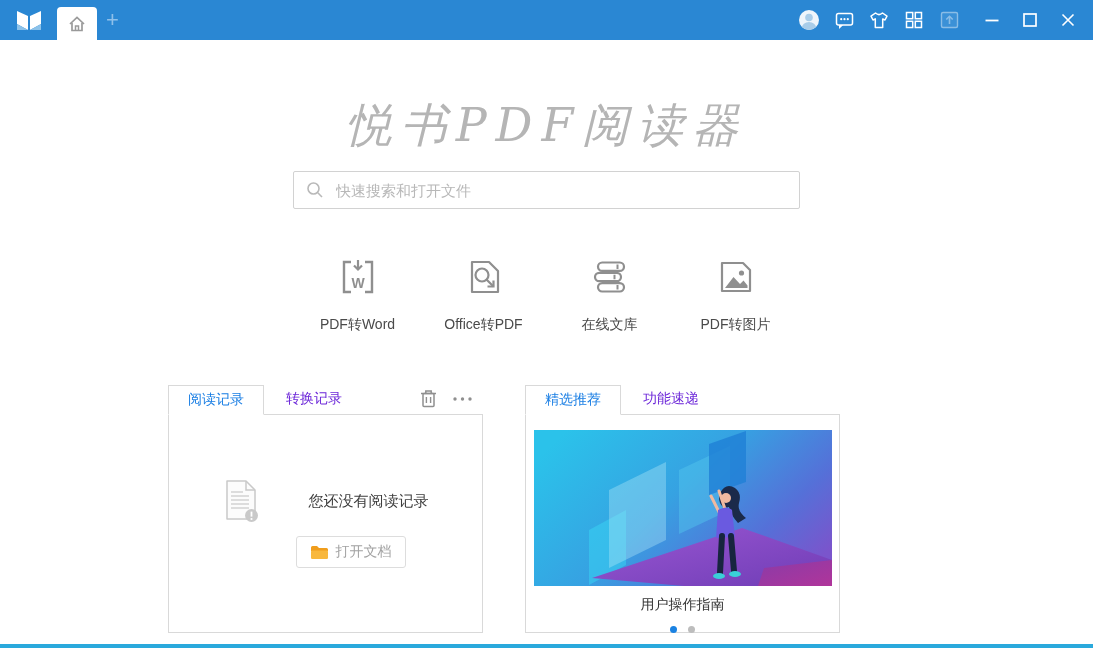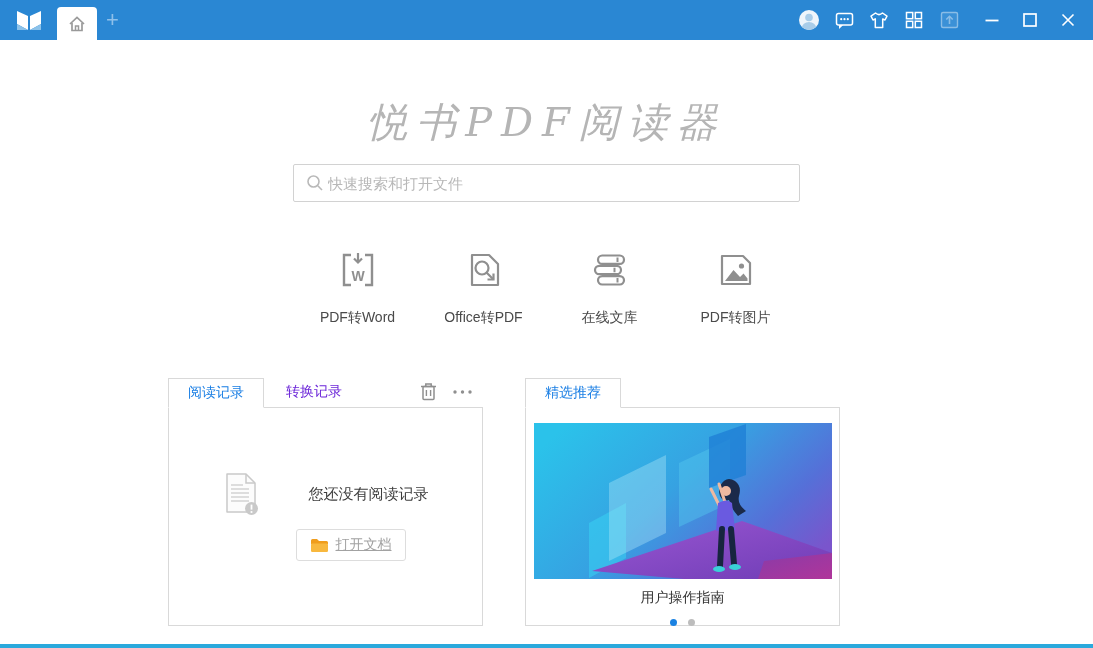--- a/index.html
+++ b/index.html
@@ -13,25 +13,25 @@
   .home-tab { width:40px; height:33px; margin-top:7px; background:#fff; border-radius:4px 4px 0 0;
               display:flex; align-items:center; justify-content:center; }
   .newtab-btn { margin-left:9px; color:#8fc0ea; font-size:22px; font-weight:400; line-height:20px; cursor:default; }
   .tb-right { margin-left:auto; display:flex; align-items:center; gap:13px; padding-right:14px; }
   .tb-icon { display:flex; align-items:center; justify-content:center; width:22px; height:22px; }
   .tb-icon.dim { opacity:.45; }
   .winctl { display:flex; align-items:center; gap:16px; margin-left:8px; }
 
   
   .hero-title { margin-top:55px; text-align:center; font-family:"DejaVu Serif","Liberation Serif",serif;
-                font-style:italic; font-size:40px; color:#b5b5b5; letter-spacing:9px; font-weight:400; }
+                font-style:italic; font-size:46px; color:#b5b5b5; letter-spacing:9px; font-weight:400; }
 
   .search-box { width:507px; height:38px; margin:14px auto 0; border:1px solid #d2d2d2; border-radius:2px;
                 display:flex; align-items:center; padding:0 12px; background:#fff; }
-  .search-box input { border:none; outline:none; flex:1; font-size:15px; color:#555; margin-left:4px;
+  .search-box input { border:none; outline:none; flex:1; font-size:15px; color:#555; margin-left:12px;
                       font-family:inherit; background:transparent; }
   .search-box input::placeholder { color:#b8b8b8; }
 
   
   .features { margin-top:46px; display:flex; justify-content:center; }
   .feature { width:126px; text-align:center; cursor:default; }
   .feature .f-label { margin-top:13px; font-size:14px; color:#4a4a4a; }
 
   
   .panels { display:flex; gap:42px; margin:50px 0 0 168px; }
@@ -43,21 +43,21 @@
   .tab.plain { color:#6d28d9; padding:0 22px; }
   .tab-tools { margin-left:auto; display:flex; align-items:center; gap:15px; padding:0 10px 6px 0; }
   .panel-box { border:1px solid #d9d9d9; height:219px; background:#fff; position:relative; z-index:1; }
 
   
   .empty-wrap { height:100%; display:flex; flex-direction:column; align-items:center; justify-content:center; }
   .empty-row { display:flex; align-items:center;gap:36px; }
   .empty-text { font-size:15px; color:#3c3c3c; margin-left:14px; }
   .open-row { margin-top:13px; margin-left:50px; }
   .open-btn { display:inline-flex; align-items:center; gap:7px; border:1px solid #ddd; border-radius:3px;
-              background:#fff; padding:6px 13px; font-size:14px; color:#a2a2a2; cursor:default; font-family:inherit;text-decoration:underline; }
+              background:#fff; padding:6px 13px; font-size:14px; color:#a2a2a2; cursor:default; font-family:inherit; }
 
   
   .carousel-img { width:298px; height:156px; margin:15px auto 0; display:block; }
   .caption { margin-top:10px; text-align:center; font-size:14px; color:#333; }
   .dots { margin-top:12px; display:flex; justify-content:center; gap:11px; }
   .dot { width:7px; height:7px; border-radius:50%; background:#bdbdbd; }
   .dot.on { background:#1a82e2; }
 
   .bottom-bar { position:absolute; left:0; right:0; bottom:0; height:4px; background:#2aa9dc; }
 </style>
@@ -245,20 +245,21 @@
               <span>打开文档</span>
             </button>
           </div>
         </div>
       </div>
     </div>
 
     <div class="panel">
       <div class="tabrow">
         <div class="tab active">精选推荐</div>
+        <div class="tab plain">功能速递</div>
       </div>
       <div class="panel-box">
         <svg class="carousel-img" viewBox="0 0 298 156">
           <defs>
             <linearGradient id="bgG" x1="0" y1="0.2" x2="1" y2="0.75">
               <stop offset="0" stop-color="#2bc2ea"></stop>
               <stop offset="0.45" stop-color="#36a2e2"></stop>
               <stop offset="0.78" stop-color="#5570d8"></stop>
               <stop offset="1" stop-color="#7a55cc"></stop>
             </linearGradient>

